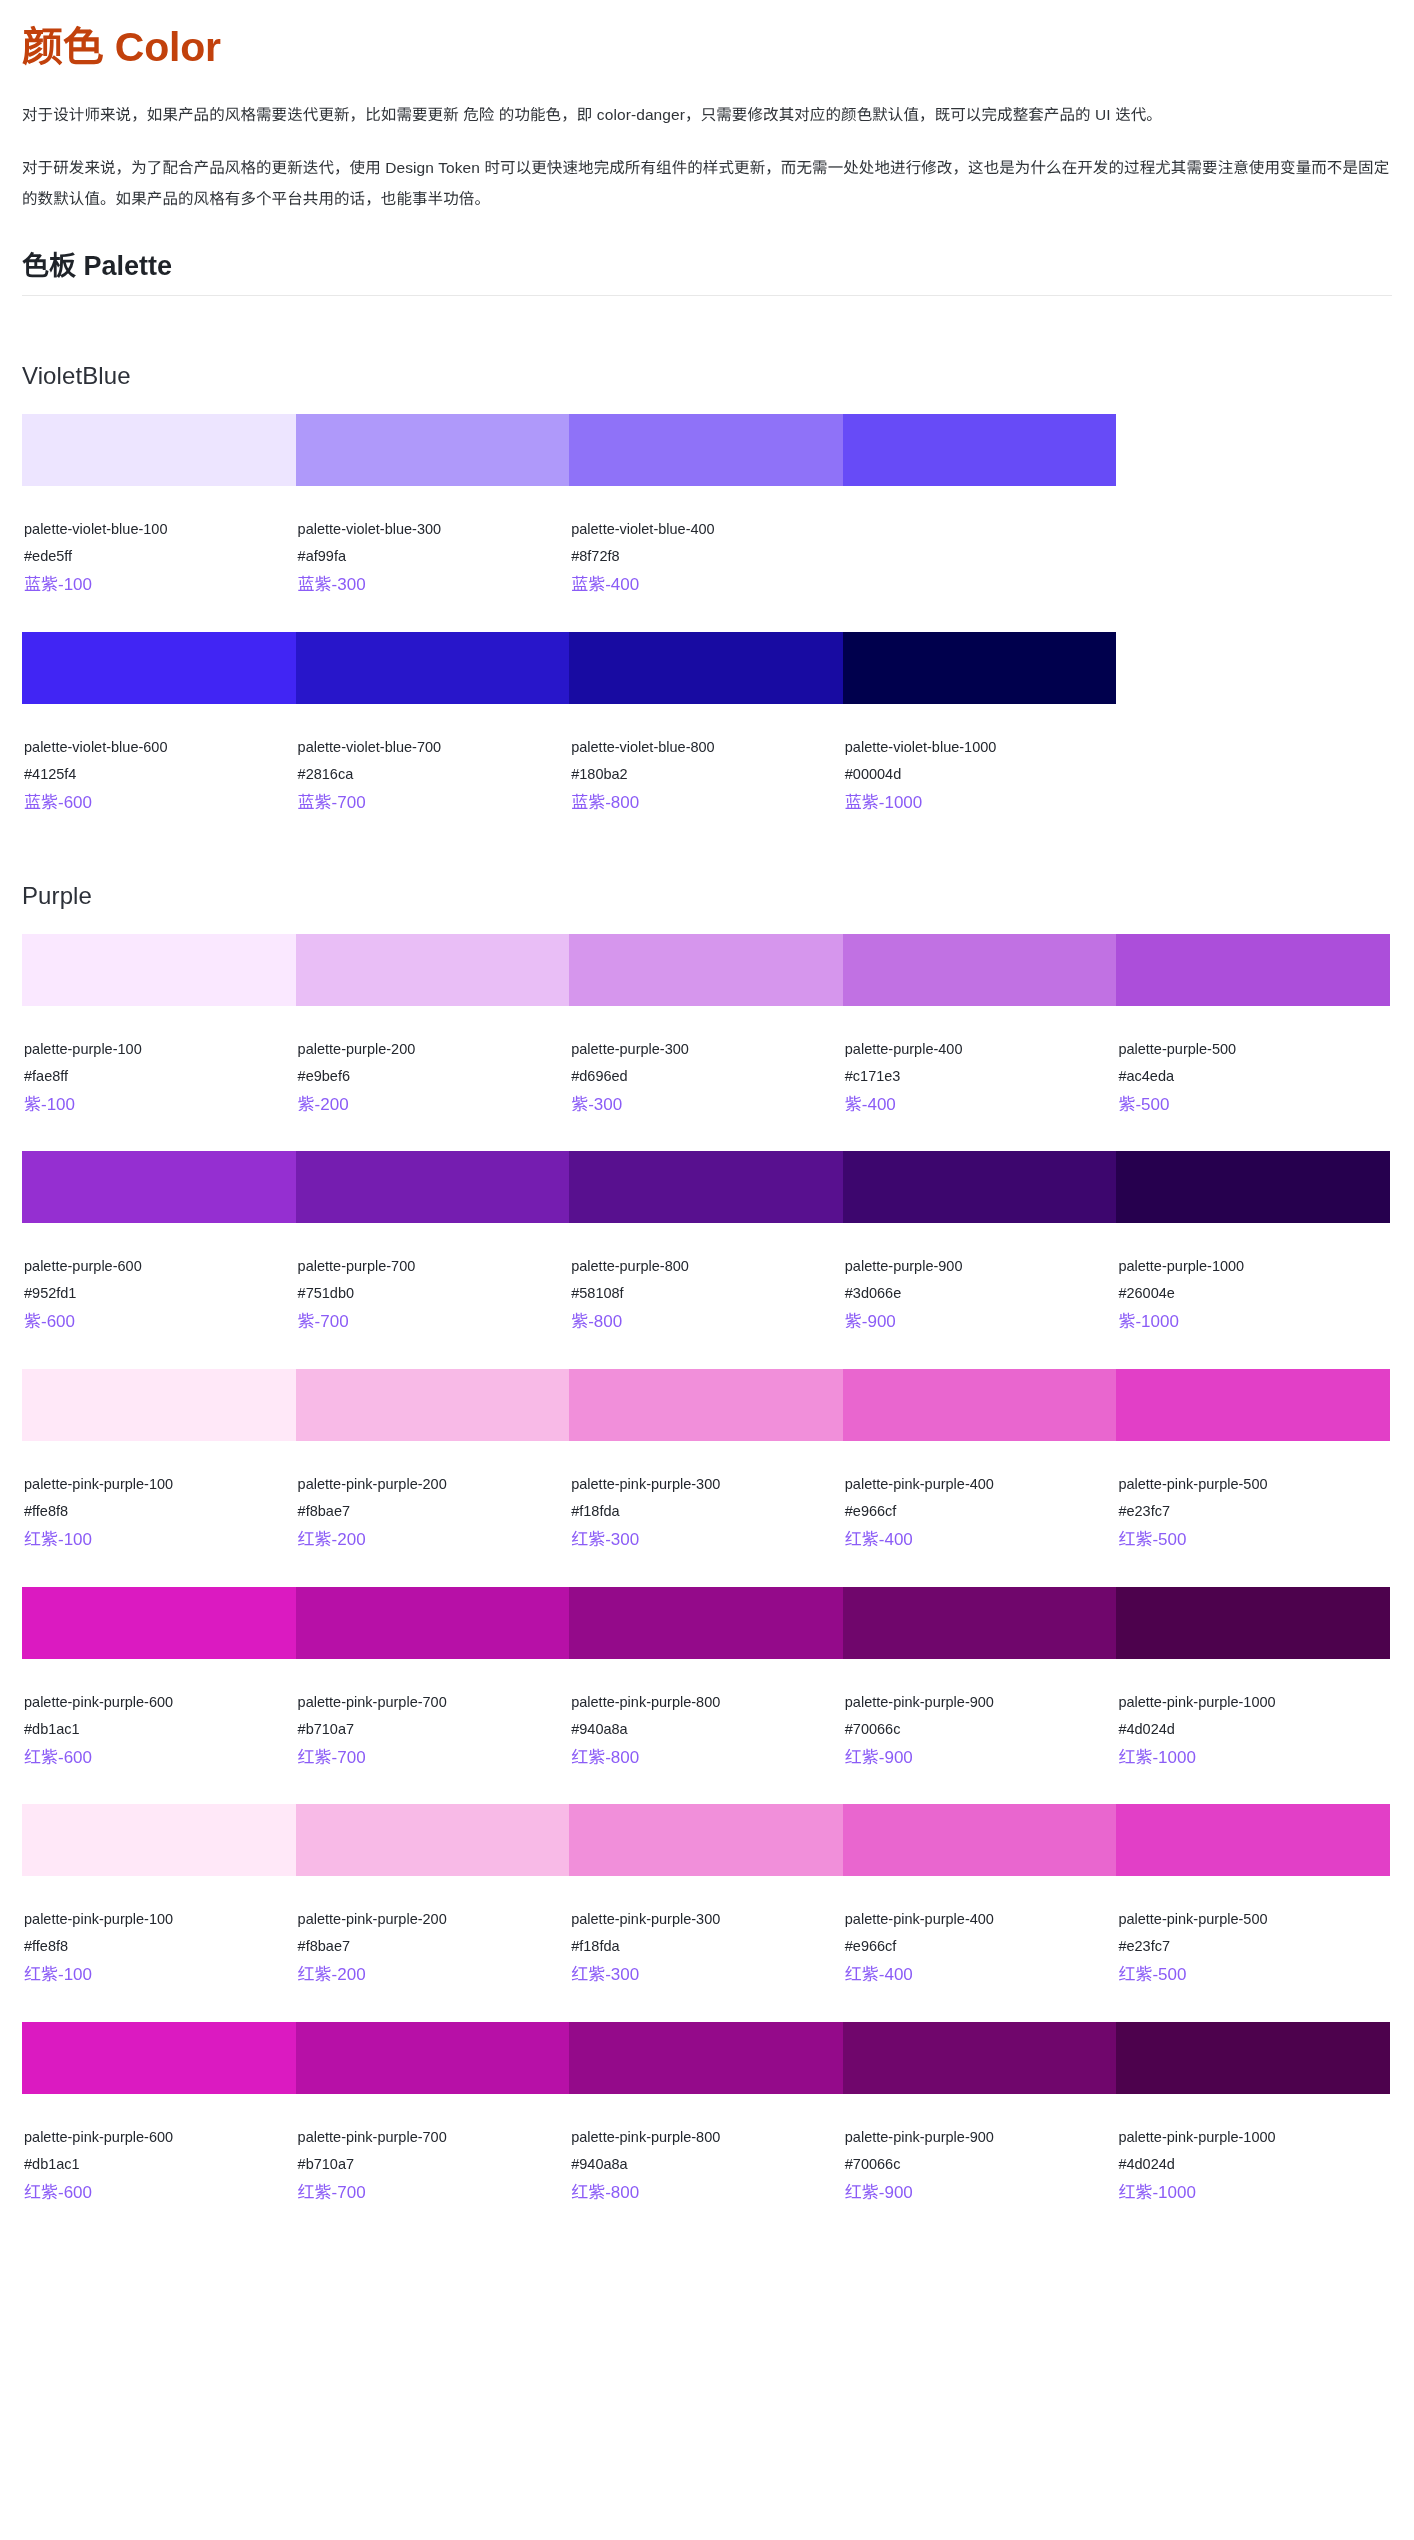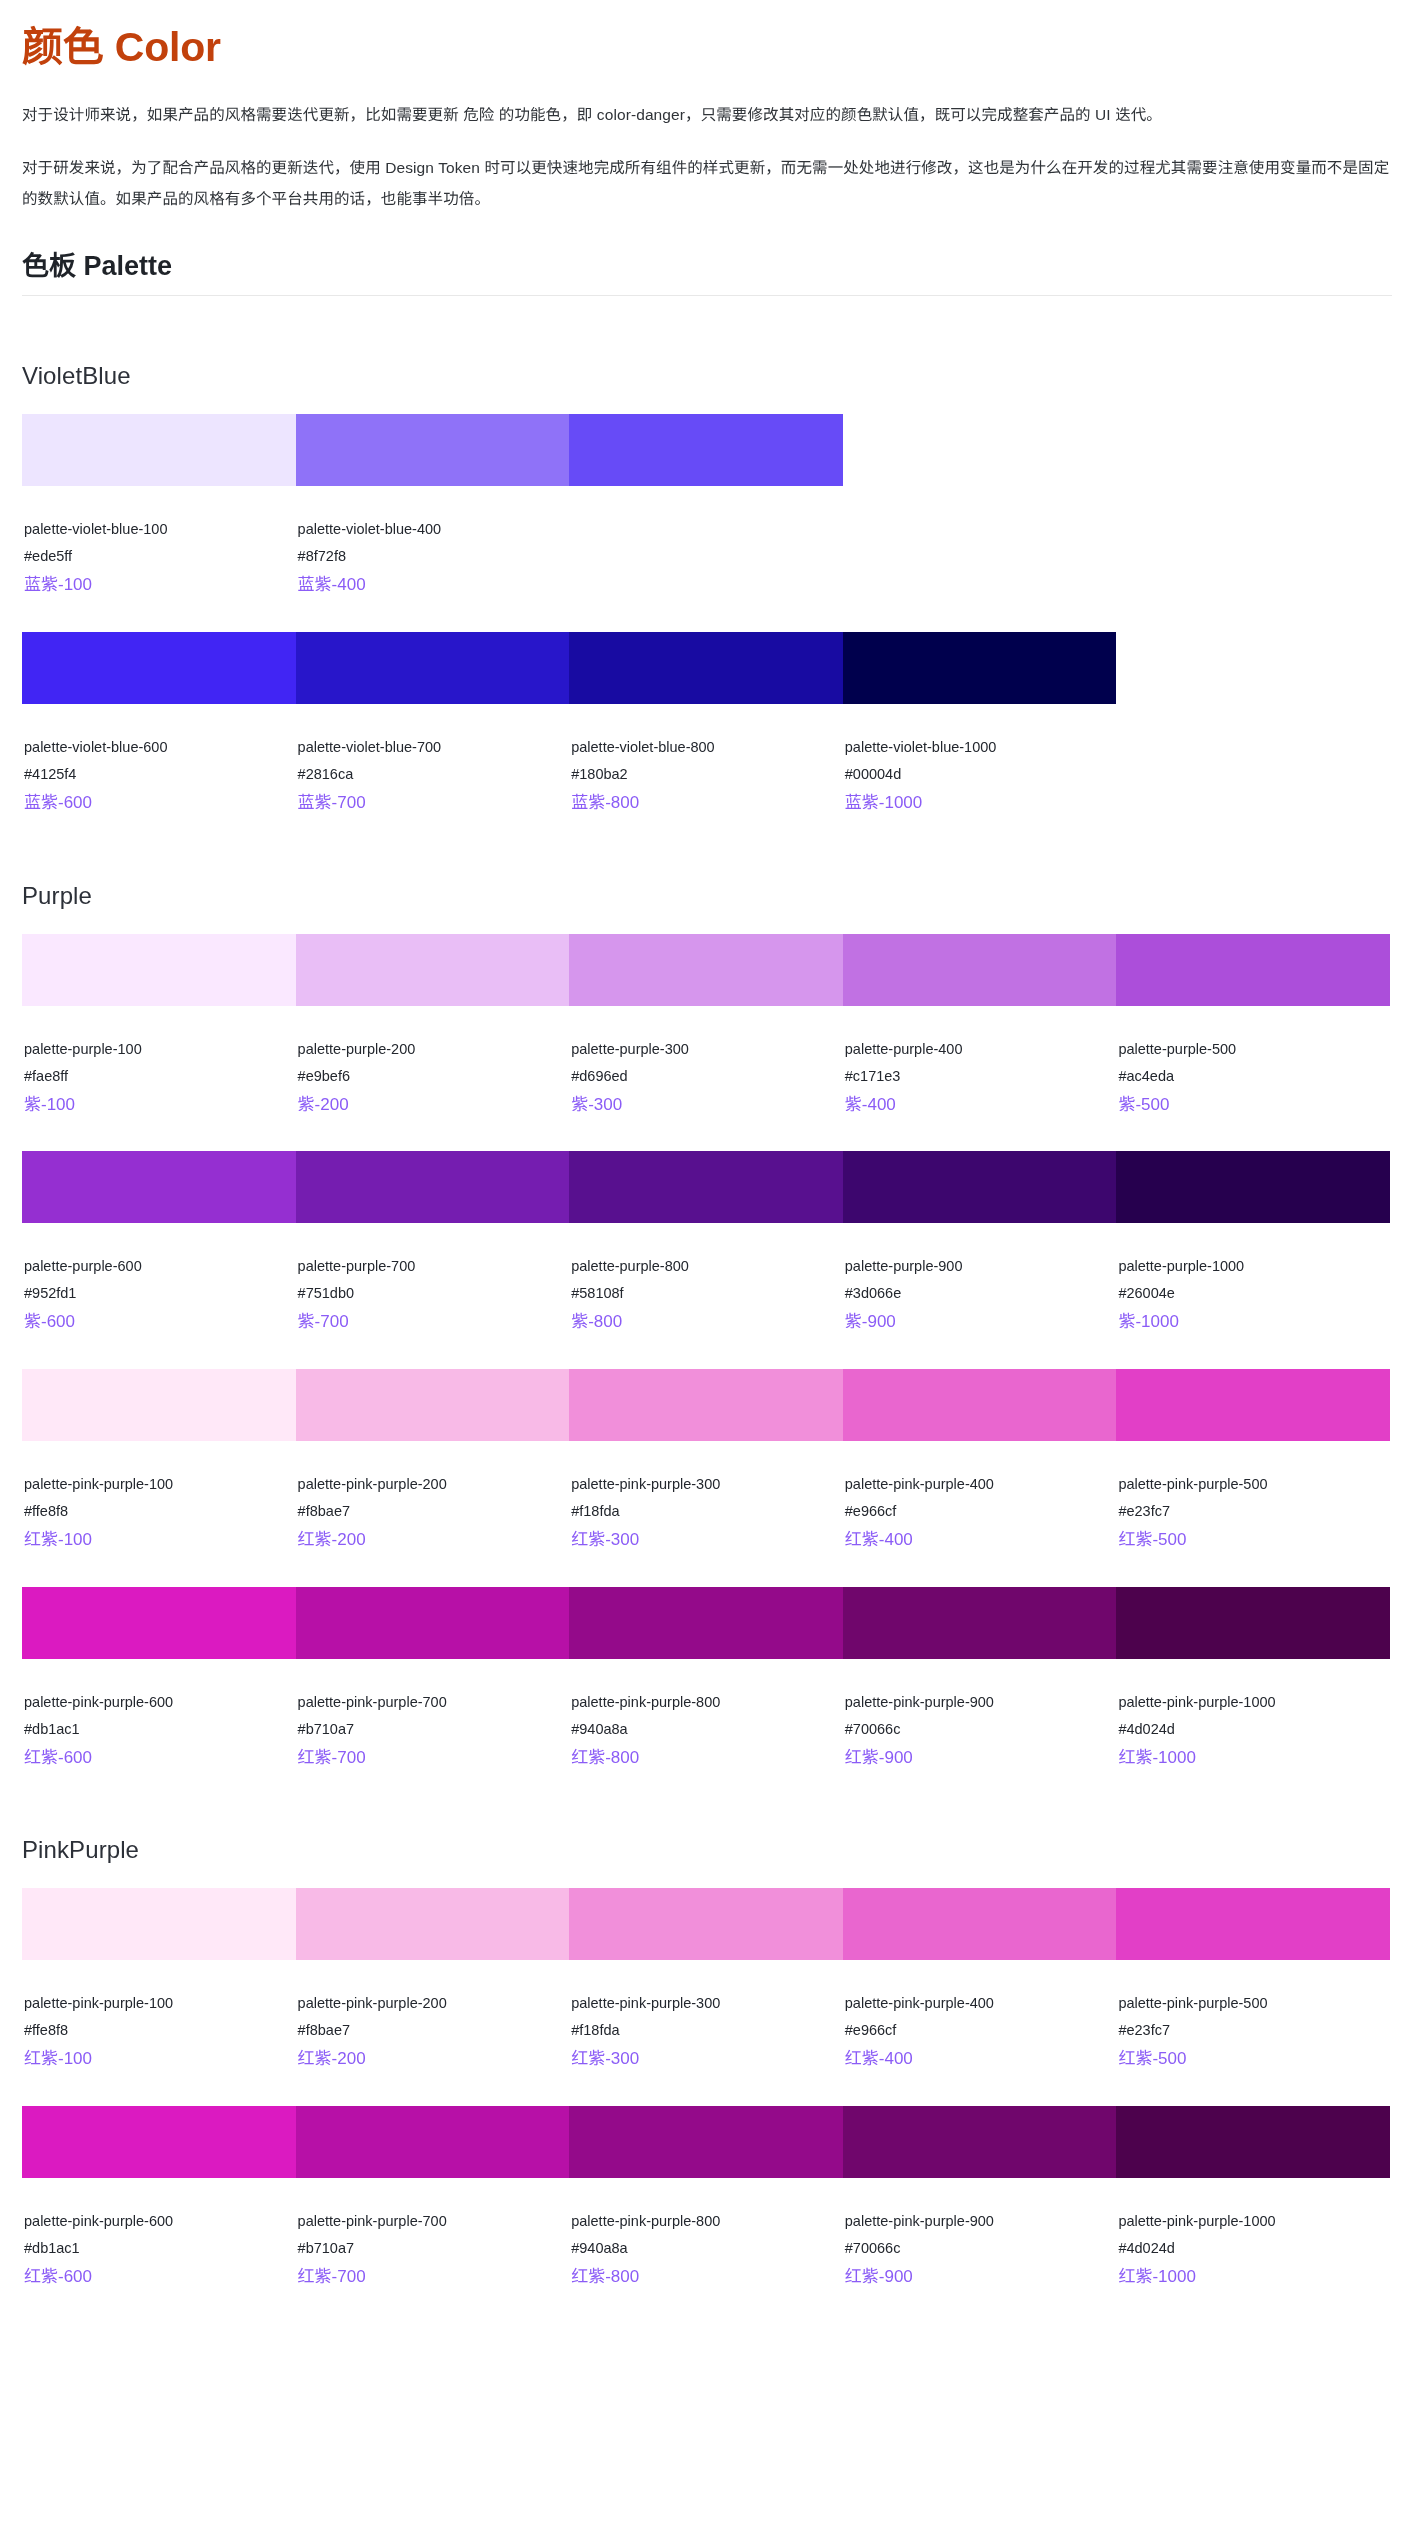--- a/index.html
+++ b/index.html
@@ -107,20 +107,28 @@
       <div class="swatch-row">
         <div class="swatch-cell">
           <div class="swatch-chip" style="background: rgb(237, 229, 255);"></div>
           <div class="swatch-meta">
             <div class="swatch-token">palette-violet-blue-100</div>
             <div class="swatch-hex">#ede5ff</div>
             <div class="swatch-cn">蓝紫-100</div>
           </div>
         </div>
         <div class="swatch-cell">
+          <div class="swatch-chip" style="background: rgb(175, 153, 250);"></div>
+          <div class="swatch-meta">
+            <div class="swatch-token">palette-violet-blue-300</div>
+            <div class="swatch-hex">#af99fa</div>
+            <div class="swatch-cn">蓝紫-300</div>
+          </div>
+        </div>
+        <div class="swatch-cell">
           <div class="swatch-chip" style="background: rgb(143, 114, 248);"></div>
           <div class="swatch-meta">
             <div class="swatch-token">palette-violet-blue-400</div>
             <div class="swatch-hex">#8f72f8</div>
             <div class="swatch-cn">蓝紫-400</div>
           </div>
         </div>
         <div class="swatch-cell">
           <div class="swatch-chip" style="background: rgb(103, 75, 247);"></div>
         </div>
@@ -321,21 +329,20 @@
         </div>
         <div class="swatch-cell">
           <div class="swatch-chip" style="background: rgb(77, 2, 77);"></div>
           <div class="swatch-meta">
             <div class="swatch-token">palette-pink-purple-1000</div>
             <div class="swatch-hex">#4d024d</div>
             <div class="swatch-cn">红紫-1000</div>
           </div>
         </div>
       </div>
-      <h3 class="h3">PinkPurple</h3>
       <div class="swatch-row">
         <div class="swatch-cell">
           <div class="swatch-chip" style="background: rgb(255, 232, 248);"></div>
           <div class="swatch-meta">
             <div class="swatch-token">palette-pink-purple-100</div>
             <div class="swatch-hex">#ffe8f8</div>
             <div class="swatch-cn">红紫-100</div>
           </div>
         </div>
         <div class="swatch-cell">

